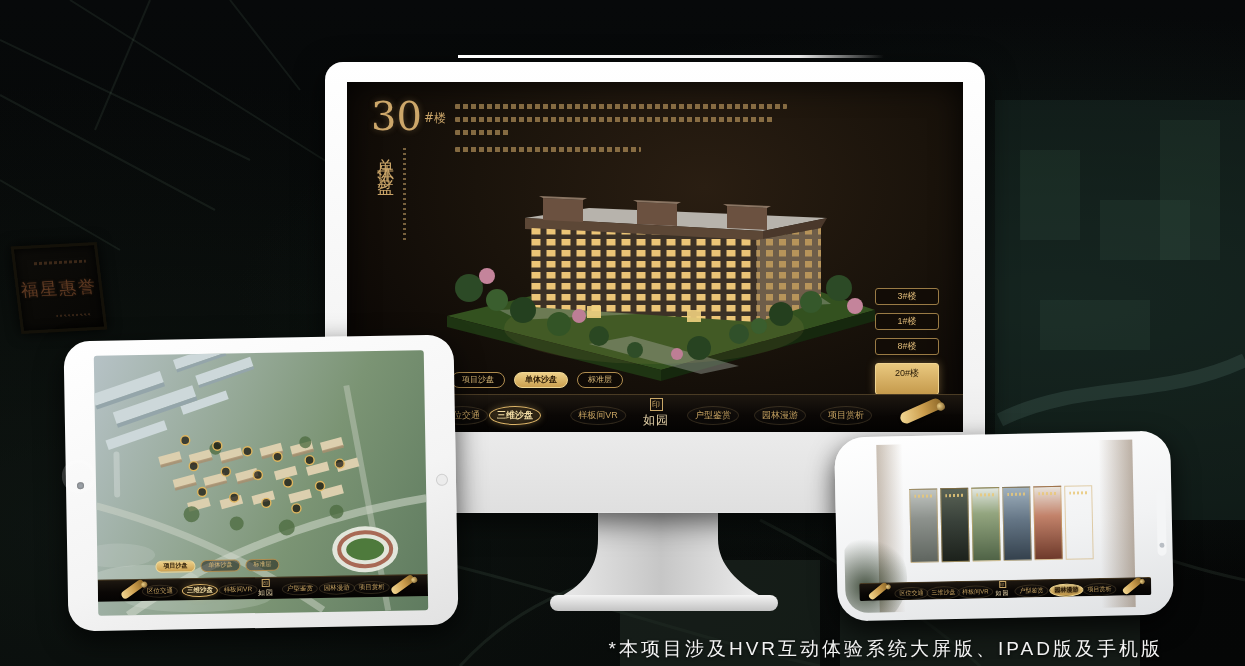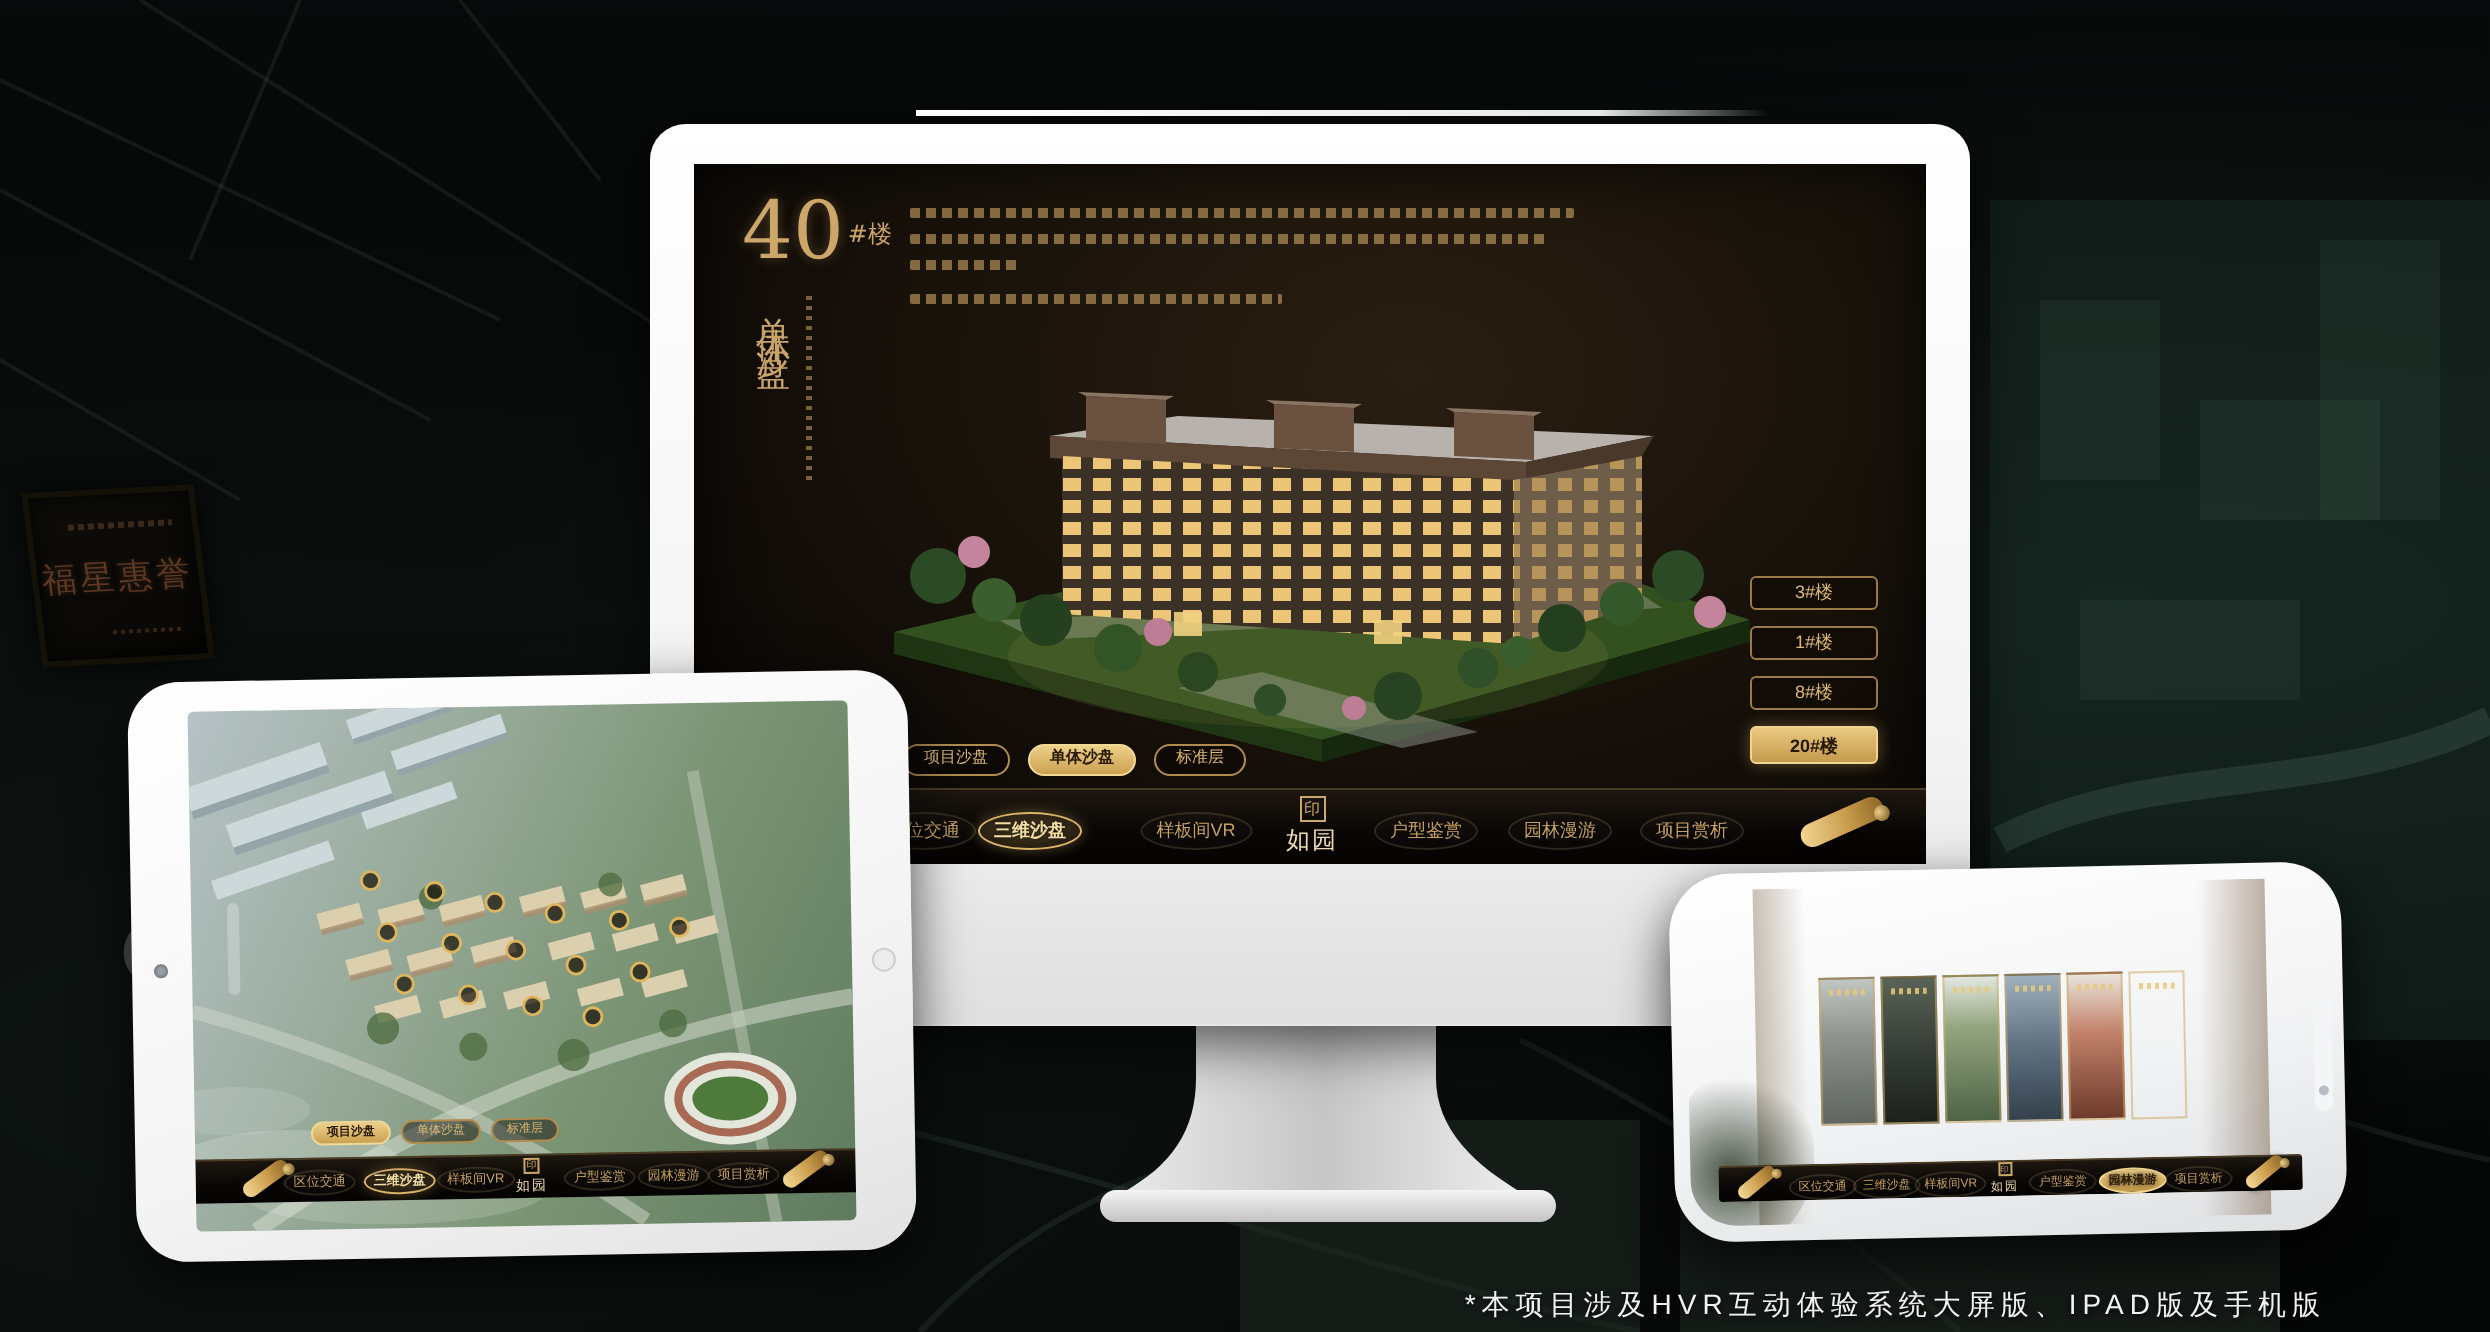--- a/index.html
+++ b/index.html
@@ -60,22 +60,22 @@
   .p-line { height:5px; margin-bottom:8px; border-radius:1px;
     background:repeating-linear-gradient(90deg, rgba(203,164,101,.6) 0 5px, rgba(203,164,101,0) 5px 8px); }
   .p-line.l1 { width:332px; } .p-line.l2 { width:318px; } .p-line.l3 { width:56px; } .p-line.l4 { width:186px; margin-top:12px; }
 
   .m-building { position:absolute; left:92px; top:56px; width:440px; height:255px; }
 
   
   .floor-btns { position:absolute; right:24px; top:206px; display:flex; flex-direction:column; gap:8px;justify-content:space-between; }
   .floor-btn { width:64px; height:17px; line-height:15px; text-align:center; font-size:9px;
     color:#dcb877; background:rgba(18,12,6,.85); border:1px solid #9a7b45; border-radius:3px; cursor:pointer; }
-  .floor-btn.active { background:linear-gradient(180deg,#e9c87f,#c59a4c); color:#241705; font-weight:bold;
-    border:1px solid #f0d491; height:19px; line-height:18px; box-shadow:0 0 8px rgba(222,180,105,.4); }
+  .floor-btn.active { background:linear-gradient(180deg,#e9c87f,#c59a4c); color:#241705; font-weight:normal;
+    border:1px solid #f0d491; height:32px; line-height:18px; box-shadow:0 0 8px rgba(222,180,105,.4); }
 
   
   .m-submenu { position:absolute; left:104px; top:290px; display:flex; gap:9px; }
   .pill { height:16px; line-height:14px; padding:0 10px; font-size:8px; color:#d9b877;
     border:1px solid #b08d4f; border-radius:9px; background:rgba(8,5,2,.45); cursor:pointer; white-space:nowrap;font-family:Liberation Mono, monospace; }
   .pill.active { background:linear-gradient(180deg,#edd089,#cba050); color:#2a1a06; border-color:#f0d896; font-weight:bold; }
 
   
   .gnavbar { position:absolute; left:0; bottom:0; width:100%;
     background:linear-gradient(180deg,#1d1710 0%,#0a0705 55%,#040302 100%);
@@ -149,21 +149,21 @@
   .p-navbar { left:14px; width:292px; bottom:12px; height:18px; font-size:6px; border-radius:2px; }
   .p-navbar .gnav-item { top:4px; padding:1px 4px; }
   .p-navbar .gnav-logo { left:143px; top:0px; }
   .p-navbar .seal { width:7px; height:7px; line-height:6px; font-size:4px; }
   .p-navbar .logo-text { font-size:6px; }
   .p-navbar .scroll-orn { width:22px; height:7px; border-radius:4px; transform:rotate(-38deg); top:4px; }
   .p-navbar .scroll-orn.left { left:8px; } .p-navbar .scroll-orn.right { left:262px; }
   .p-navbar .scroll-orn::after { width:5px; height:5px; }
 
   
-  .footnote { position:absolute; right:82px; bottom:4px; z-index:6; font-size:14px; color:#f2f2f2;
+  .footnote { position:absolute; right:82px; bottom:4px; z-index:6; font-size:19px; color:#f2f2f2;
     letter-spacing:3px; text-shadow:0 1px 3px rgba(0,0,0,.8); }
 </style>
 </head>
 <body>
 
 <div class="stage">
 
   <svg class="bg-svg" width="1245" height="666" viewBox="0 0 1245 666">
     <g stroke="rgba(140,175,150,0.10)" stroke-width="2" fill="none">
       <path d="M0,40 L250,160"></path>
@@ -214,21 +214,21 @@
       </linearGradient>
     </defs>
     <path d="M58 0 L178 0 L178 28 C178 54 198 72 222 86 L20 86 C46 72 58 54 58 28 Z" fill="url(#standG)"></path>
     <rect x="10" y="84" width="228" height="16" rx="8" fill="url(#baseG)"></rect>
   </svg>
 
   <div class="monitor">
     <div class="m-screen">
 
       <div class="m-heading">
-        <span class="m-num">40</span><span class="m-num-suffix">#楼</span>
+        <span class="m-num">30</span><span class="m-num-suffix">#楼</span>
       </div>
       <div class="m-vertical">单体沙盘</div>
       <div class="m-vertical-en"></div>
 
       <div class="m-paragraph">
         <div class="p-line l1"></div>
         <div class="p-line l2"></div>
         <div class="p-line l3"></div>
         <div class="p-line l4"></div>
       </div>

